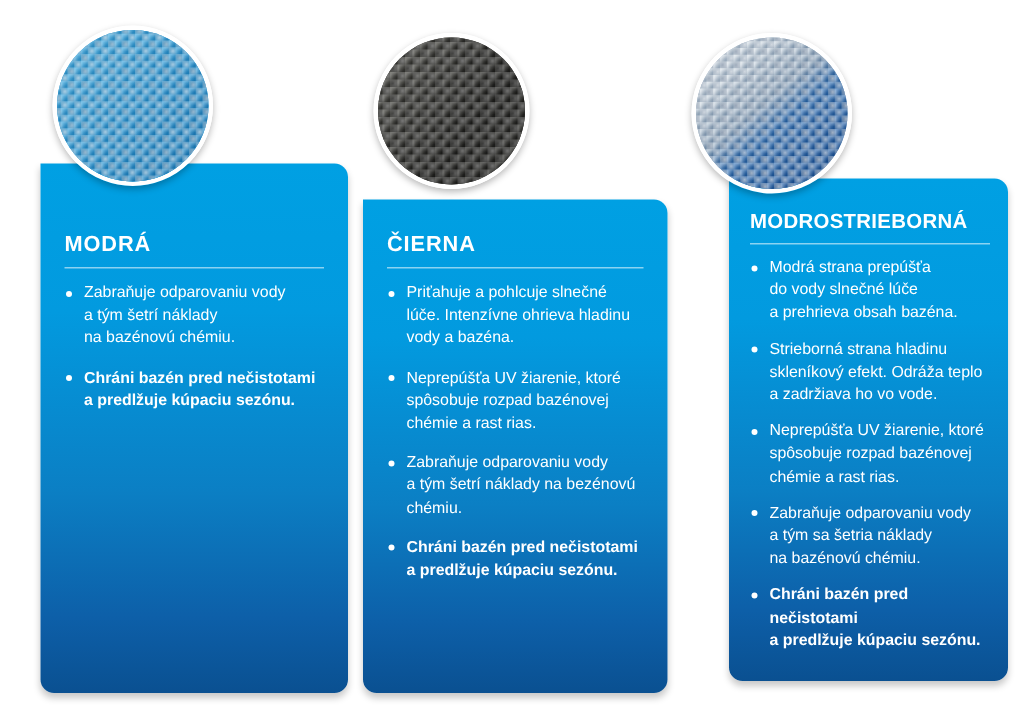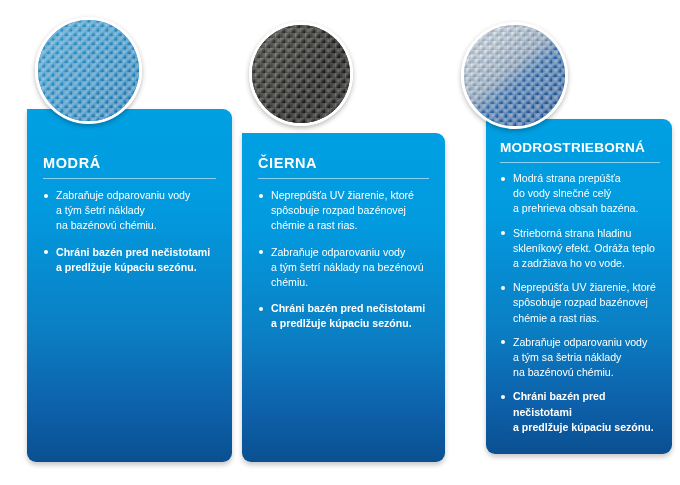--- a/index.html
+++ b/index.html
@@ -183,20 +183,23 @@
   </div>
   <div class="swatch" style="left:35px; top:17px; width:107px; height:107px;">
     <div class="swatch-tex tex-blue"></div>
   </div>
 
   <div class="panel" style="left:242px; top:133px; width:203px; height:329px;">
     <div class="panel-inner" style="padding-top:22px;">
       <div class="panel-title">ČIERNA</div>
       <div class="title-rule"></div>
       <ul class="bullets">
+        <li>Priťahuje a pohlcuje slnečné
+lúče. Intenzívne ohrieva hladinu
+vody a bazéna.</li>
         <li>Neprepúšťa UV žiarenie, ktoré
 spôsobuje rozpad bazénovej
 chémie a rast rias.</li>
         <li>Zabraňuje odparovaniu vody
 a tým šetrí náklady na bezénovú
 chémiu.</li>
         <li>Chráni bazén pred nečistotami
 a predlžuje kúpaciu sezónu.</li>
       </ul>
     </div>
@@ -204,21 +207,21 @@
   <div class="swatch" style="left:249px; top:22px; width:104px; height:104px;">
     <div class="swatch-tex tex-black"></div>
   </div>
 
   <div class="panel" style="left:454px; top:119px; width:186px; height:335px;margin-left:32px;">
     <div class="panel-inner" style="padding-top:21px; padding-left:14px; padding-right:12px;">
       <div class="panel-title" style="font-size:13.6px; letter-spacing:0.2px;">MODROSTRIEBORNÁ</div>
       <div class="title-rule" style="margin:7px 0 8px 0;"></div>
       <ul class="bullets" style="font-size:10.3px;">
         <li style="margin-bottom:9px;">Modrá strana prepúšťa
-do vody slnečné celý
+do vody slnečné lúče
 a prehrieva obsah bazéna.</li>
         <li style="margin-bottom:9px;">Strieborná strana hladinu
 skleníkový efekt. Odráža teplo
 a zadržiava ho vo vode.</li>
         <li style="margin-bottom:9px;">Neprepúšťa UV žiarenie, ktoré
 spôsobuje rozpad bazénovej
 chémie a rast rias.</li>
         <li style="margin-bottom:9px;">Zabraňuje odparovaniu vody
 a tým sa šetria náklady
 na bazénovú chémiu.</li>

